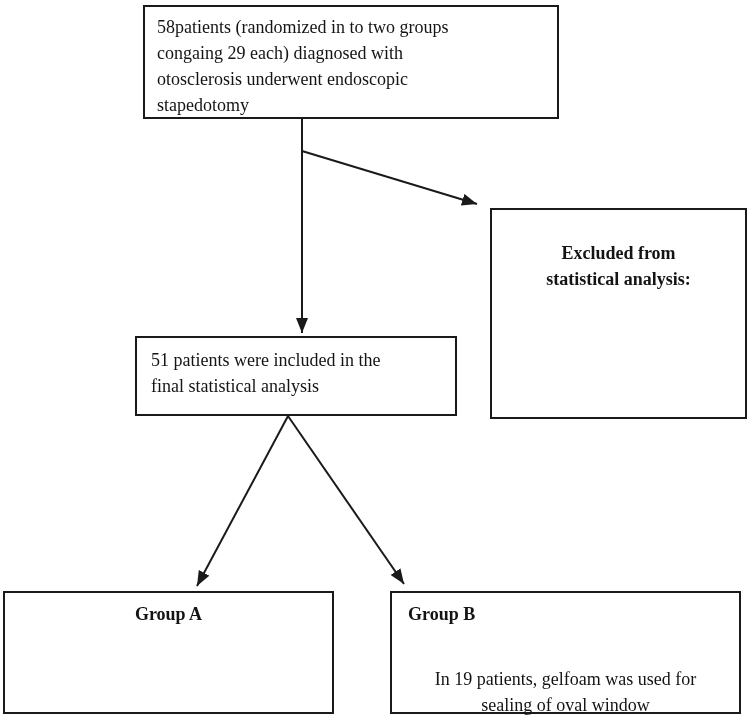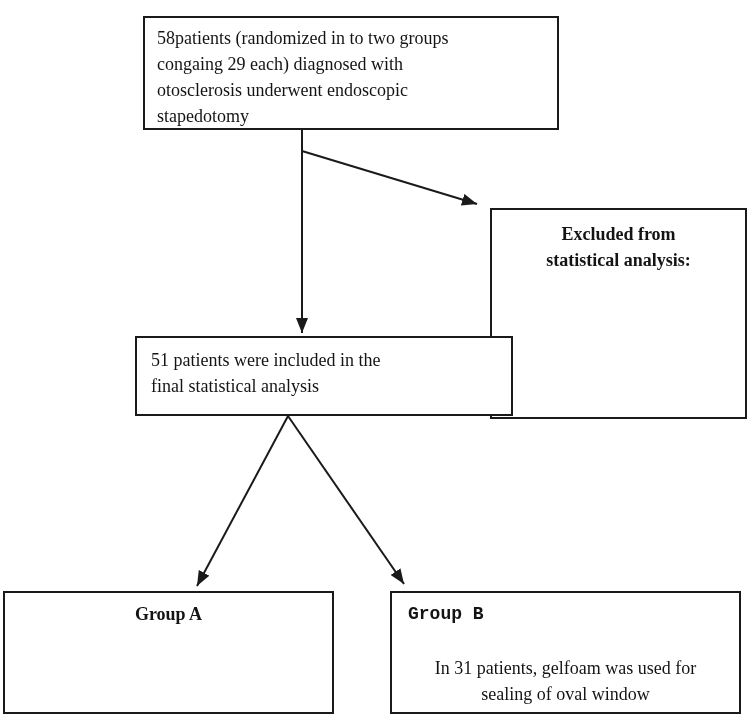--- a/index.html
+++ b/index.html
@@ -18,28 +18,28 @@
     border: 2px solid #1a1a1a;
     background: #ffffff;
     font-size: 18px;
     line-height: 1.44;
   }
   .pre { white-space: pre-line; }
   .bold { font-weight: bold; }
   .center { text-align: center; }
   .arrows { position: absolute; left: 0; top: 0; width: 749px; height: 720px; }
 
-  #box-enrollment { left: 143px; top: 16px;  width: 416px; height: 114px; padding: 8px 12px; }
+  #box-enrollment { left: 143px; top: 5px;  width: 416px; height: 114px; padding: 8px 12px; }
   #box-excluded   { left: 490px; top: 208px; width: 257px; height: 211px; padding: 12px 14px; }
-  #box-excluded .title { margin-bottom: 24px; }
-  #box-included   { left: 135px; top: 336px; width: 378px; height: 80px;  padding: 10px 14px; }
+  #box-excluded .title { margin-bottom: 24px; margin-top: 19px; }
+  #box-included   { left: 135px; top: 336px; width: 322px; height: 80px;  padding: 10px 14px; }
   #box-group-a    { left: 3px;   top: 591px; width: 331px; height: 123px; padding: 9px 10px; }
   #box-group-a .title { margin-bottom: 25px; }
   #box-group-b    { left: 390px; top: 591px; width: 351px; height: 123px; padding: 9px 16px; }
-  #box-group-b .title { margin-bottom: 28px; font-family: Liberation Mono, monospace; }
+  #box-group-b .title { margin-bottom: 39px; }
 </style>
 </head>
 <body>
 
 <div id="canvas">
 
   <svg class="arrows" viewBox="0 0 749 720" xmlns="http://www.w3.org/2000/svg">
     <defs>
       <marker id="ah" markerUnits="userSpaceOnUse" markerWidth="16" markerHeight="12" refX="15" refY="6" orient="auto">
         <path d="M0,0 L15,6 L0,12 Z" fill="#1a1a1a"></path>
@@ -67,17 +67,17 @@
     <div class="pre">51 patients were included in the
 final statistical analysis</div>
   </div>
 
   <div class="box" id="box-group-a">
     <div class="pre bold center title">Group A</div>
   </div>
 
   <div class="box" id="box-group-b">
     <div class="pre bold title">Group B</div>
-    <div class="pre center">In 31 patients, gelfoam was used for
+    <div class="pre center">In 19 patients, gelfoam was used for
 sealing of oval window</div>
   </div>
 
 </div>
 
 </body></html>

